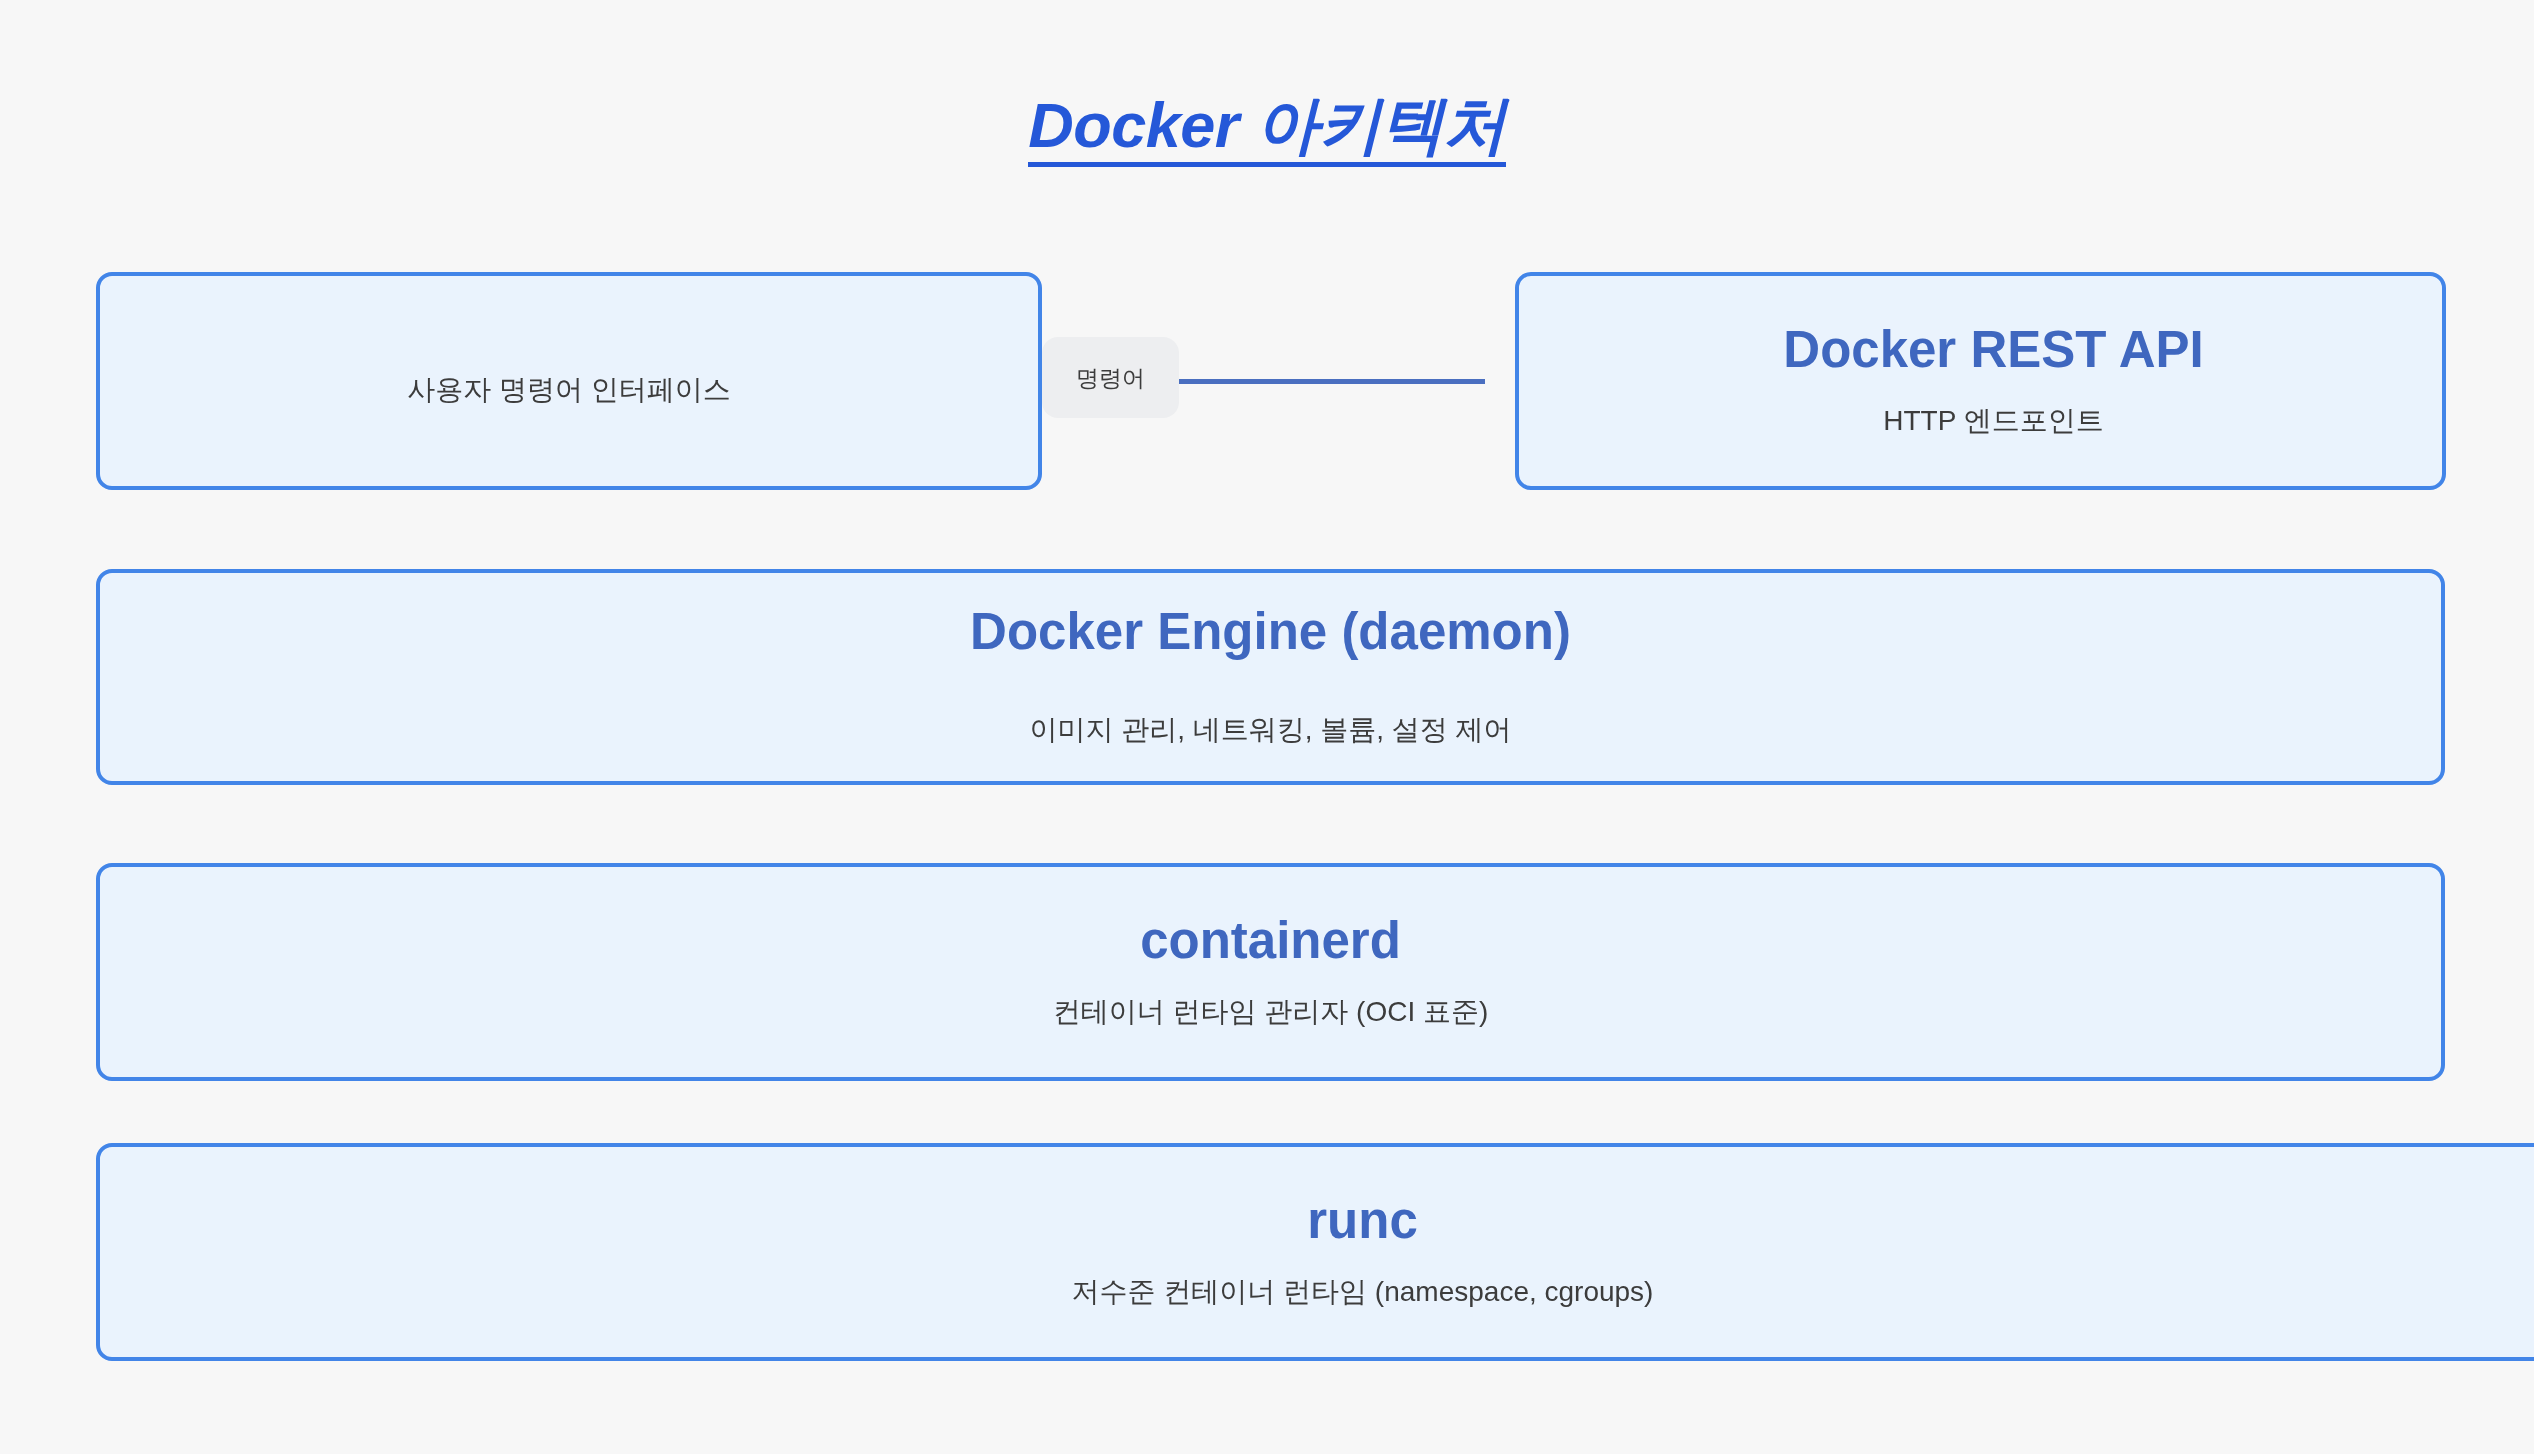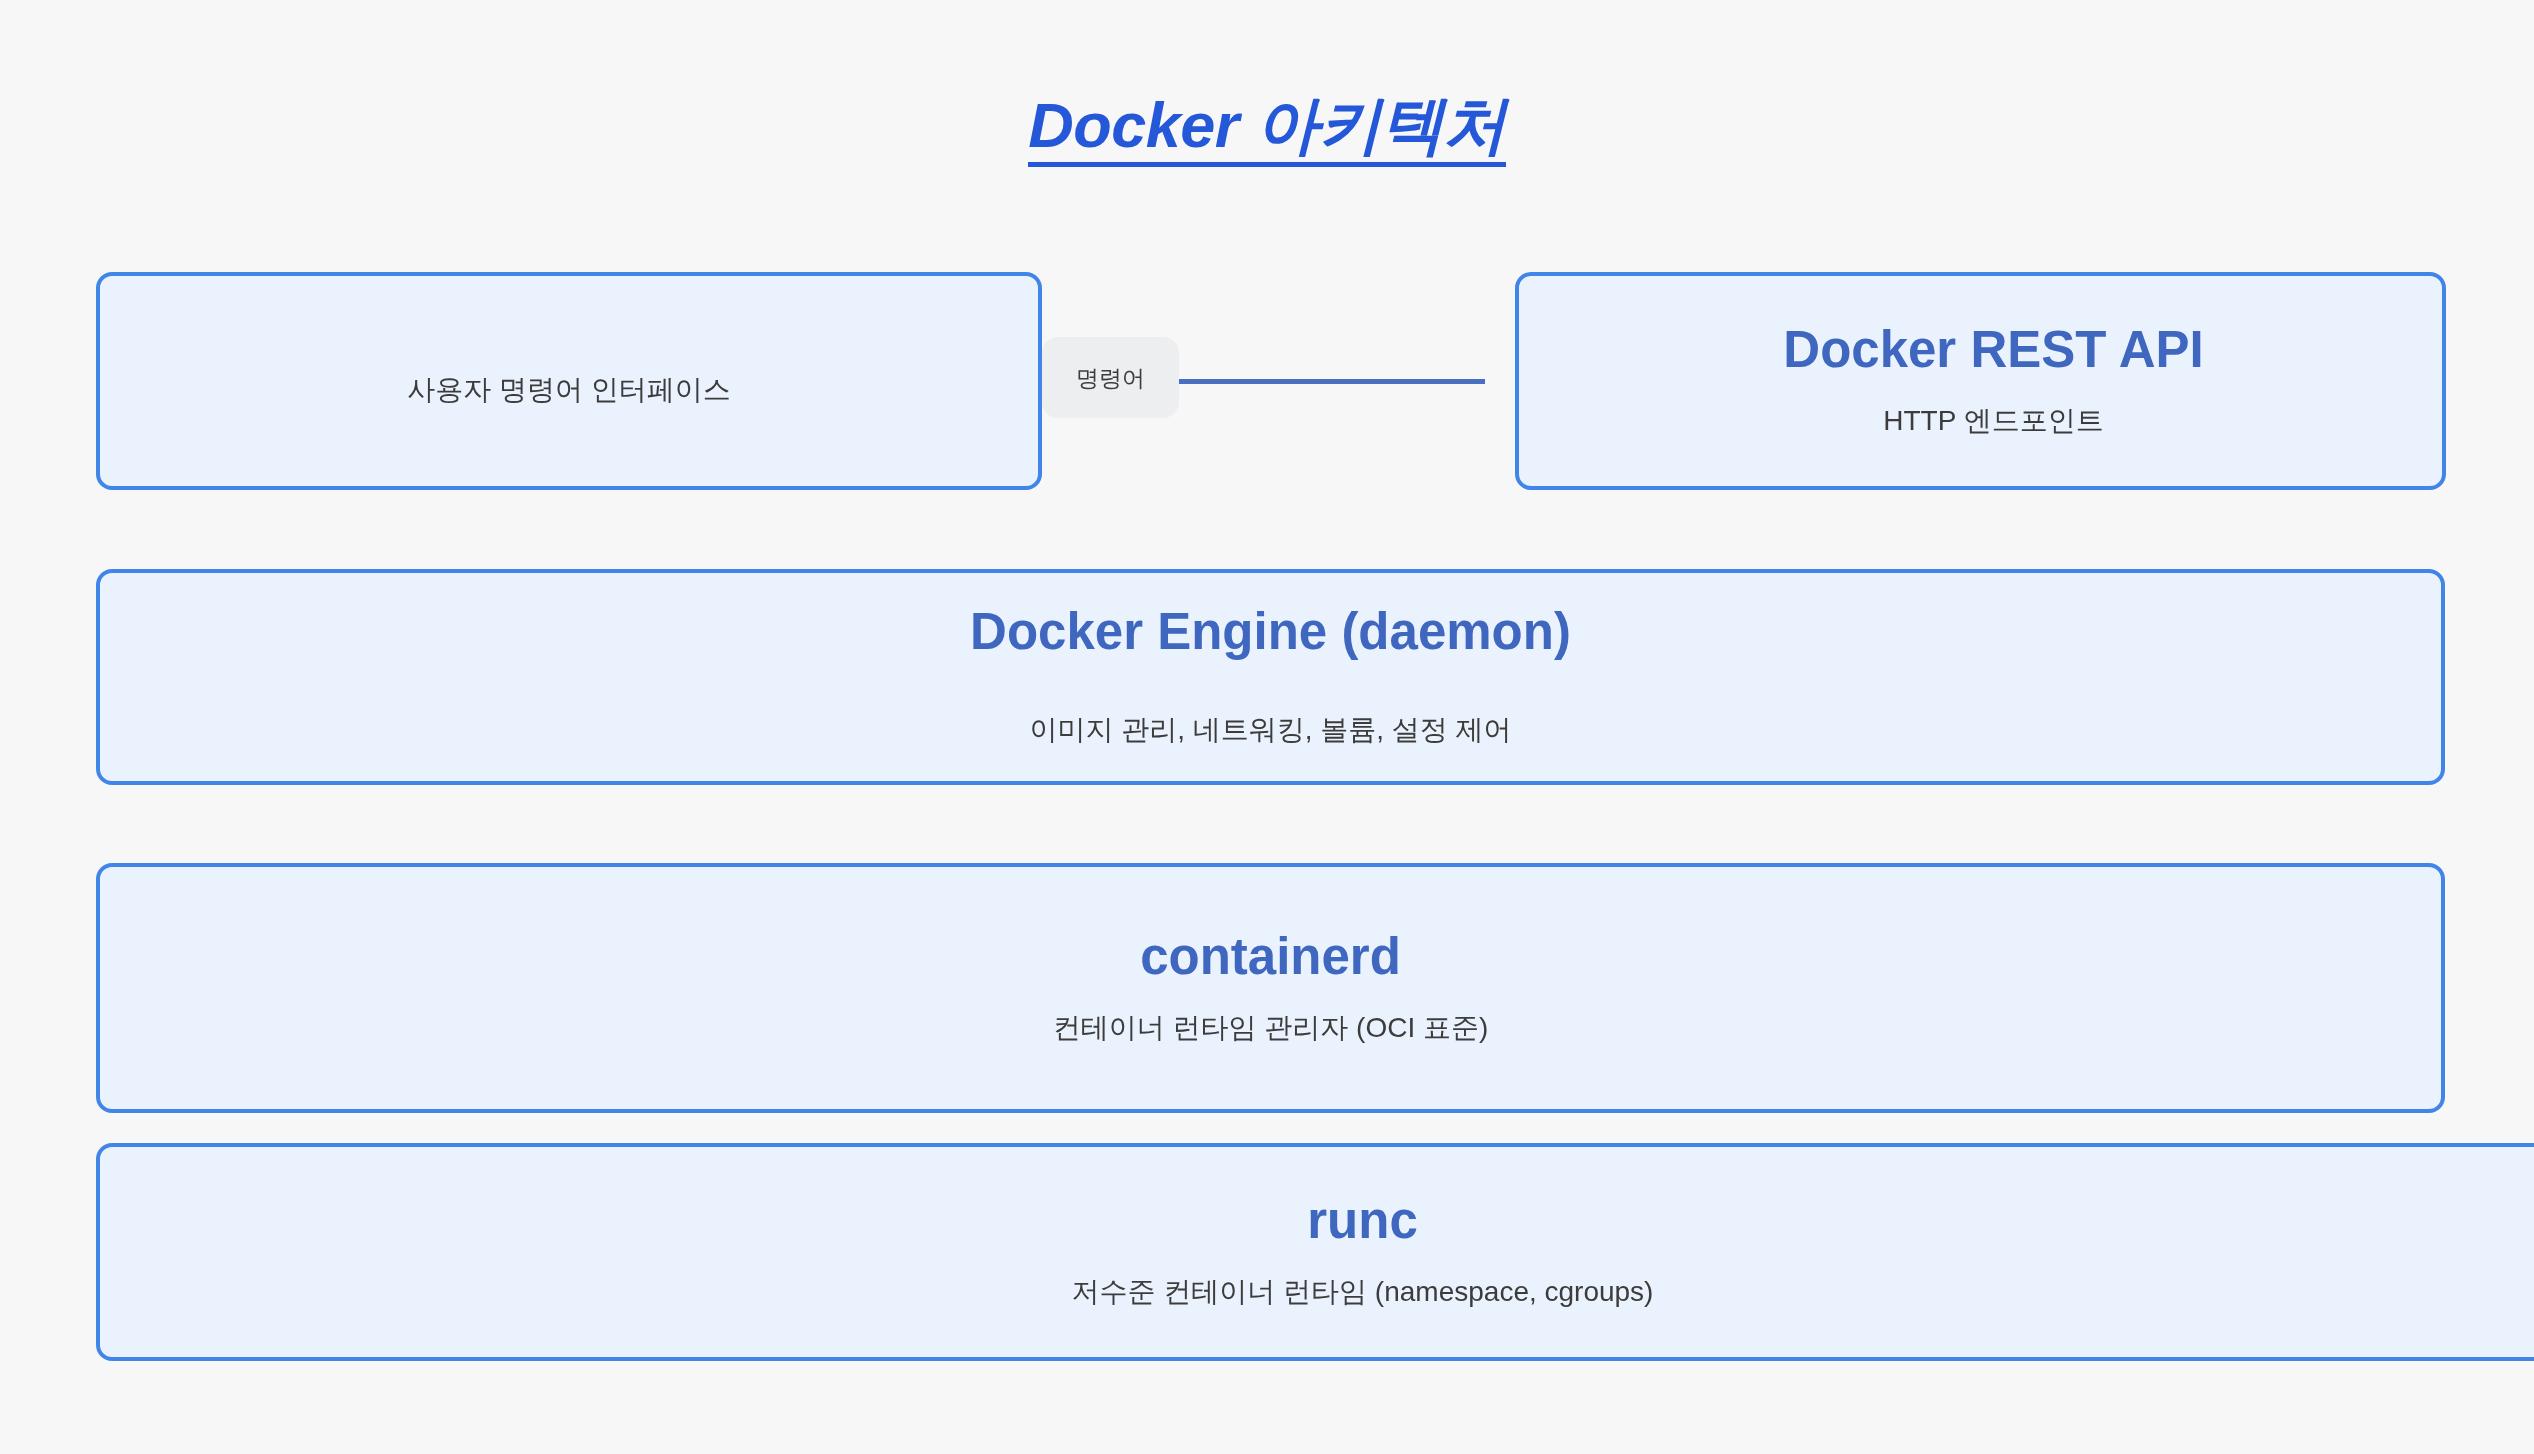--- a/index.html
+++ b/index.html
@@ -66,21 +66,21 @@
     font-size: 28px;
     font-weight: normal;
     line-height: 46px;
     margin-top: 18px;
     white-space: nowrap;
   }
 
   #node-cli      { left: 96px;  top: 272px;  width: 946px;  height: 218px; }
   #node-restapi  { left: 1515px;top: 272px;  width: 931px;  height: 218px; padding-left: 26px; }
   #node-engine   { left: 96px;  top: 569px;  width: 2349px; height: 216px; gap: 27px; }
-  #node-containerd{left: 96px;  top: 863px;  width: 2349px; height: 250px; }
+  #node-containerd{left: 96px;  top: 863px;  width: 2349px; height: 218px; }
   #node-runc     { left: 96px;  top: 1143px; width: 2533px; height: 218px; }
 
   
   .connector-line {
     position: absolute;
     left: 1173px;
     top: 379px;
     width: 312px;
     height: 5px;
     background: #4a6fc0;

